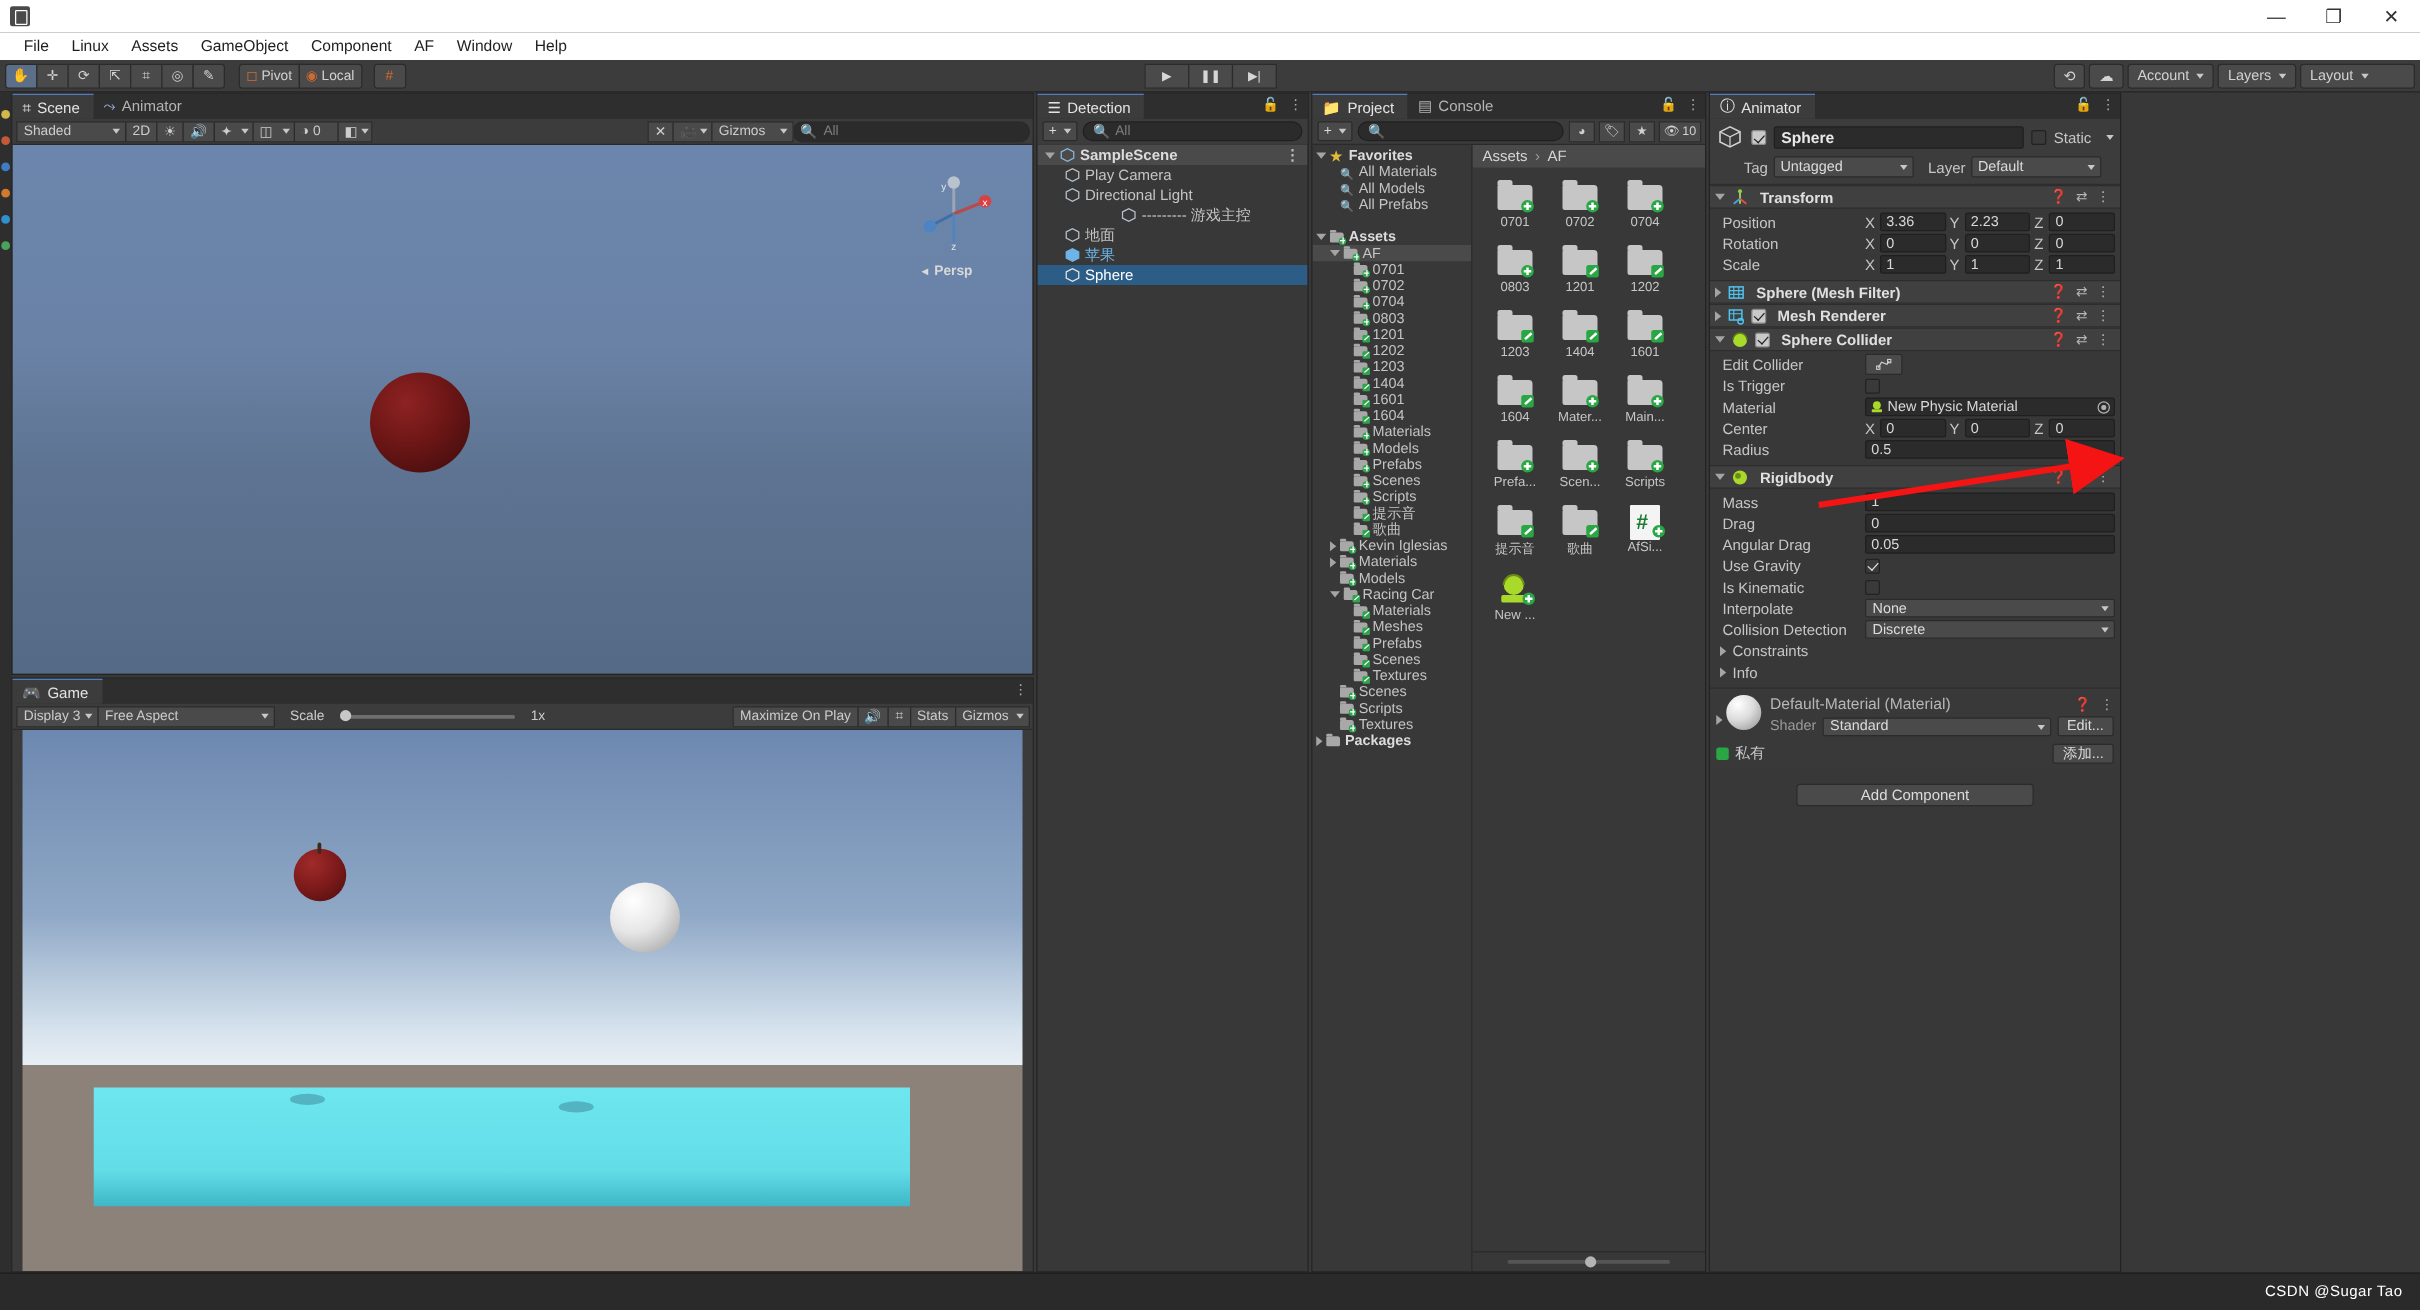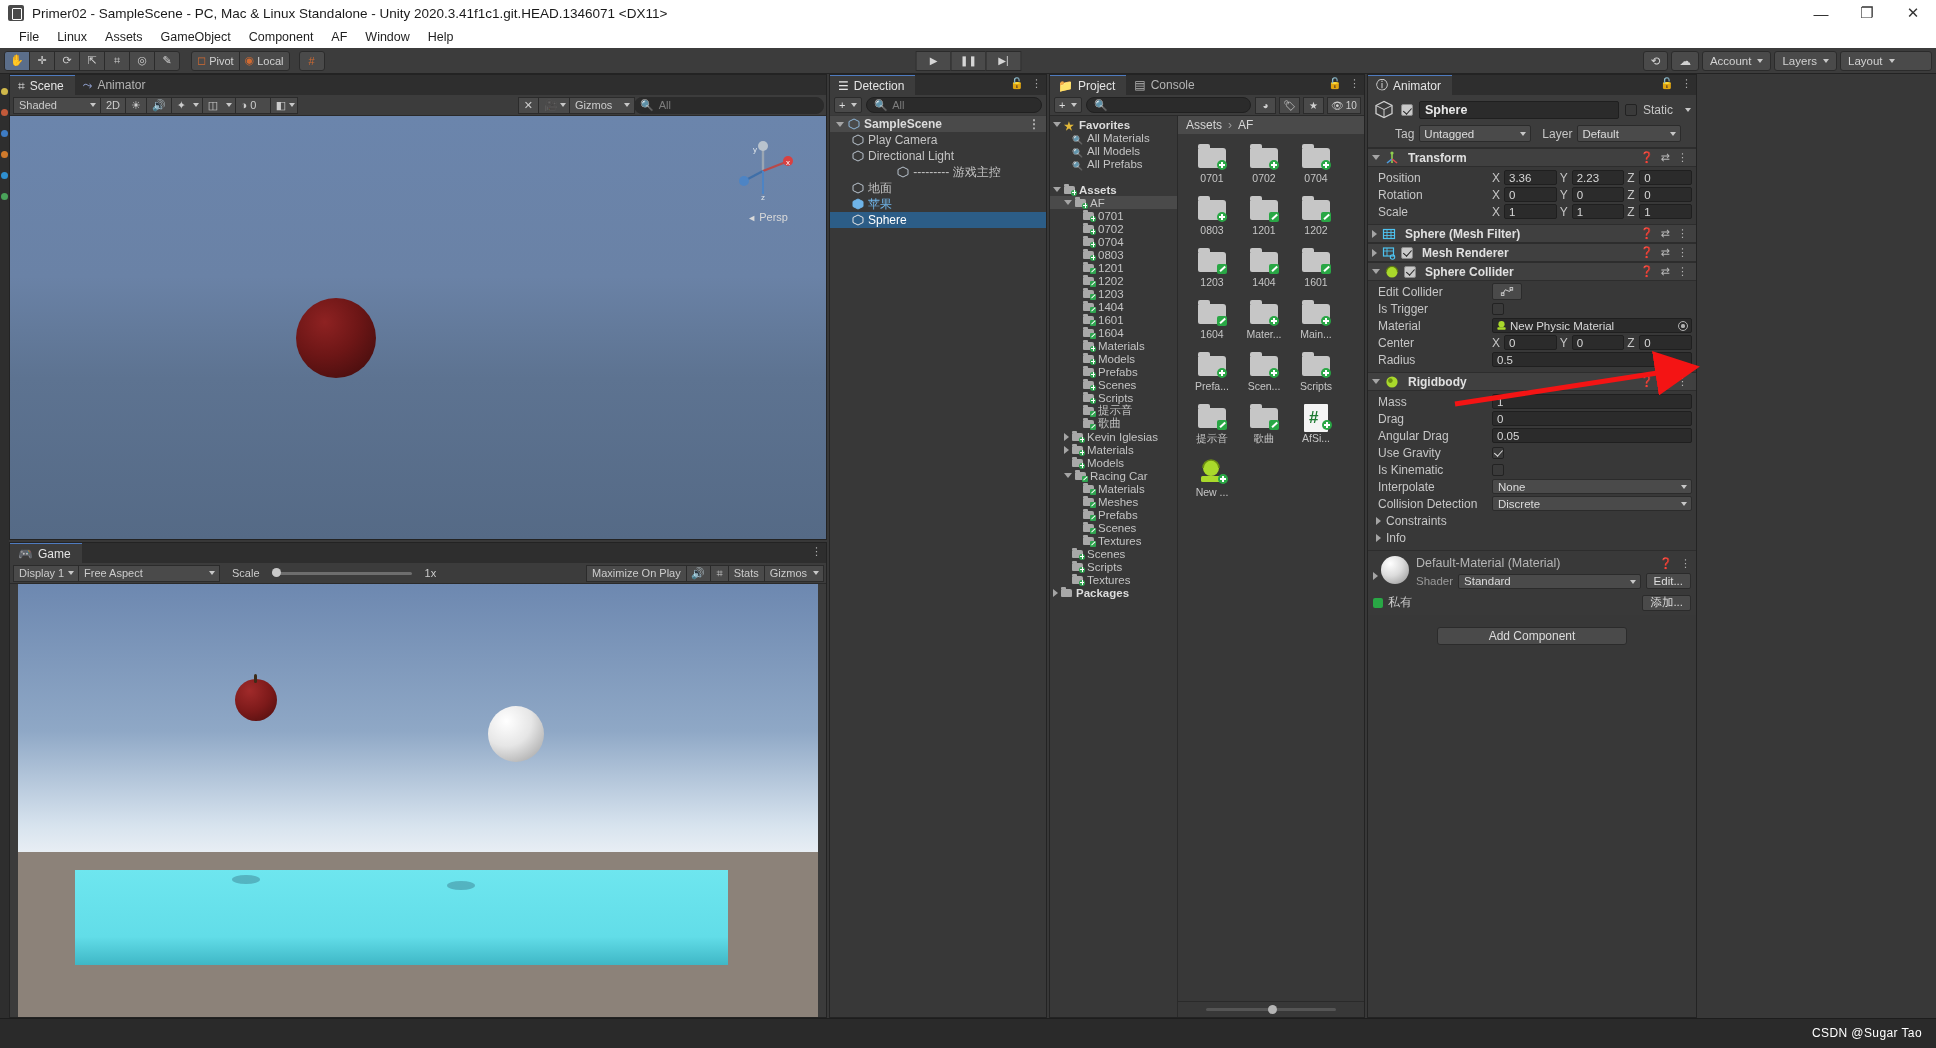--- a/index.html
+++ b/index.html
@@ -46,21 +46,21 @@
   .sb { height:17px; display:flex; align-items:center; padding:0 5px; background:#4a4a4a; border:1px solid #2b2b2b; color:#ccc; font-size:11px; margin-right:-1px;}
   .sb.plain{background:transparent;border:none;}
 
   
   .scenewrap { flex:1; position:relative; overflow:hidden; }
   .sceneview { position:absolute; inset:0;
      background:linear-gradient(180deg,#6b85ac 0%, #6a82a6 38%, #5d7391 62%, #556a86 100%); }
   .ball-scene{position:absolute;left:286px;top:182px;width:80px;height:80px;border-radius:50%;
      background:radial-gradient(circle at 36% 30%, #8e2222 0%, #6d1616 45%, #3a0b0b 100%);}
   .gizmo{position:absolute;right:30px;top:22px;width:66px;height:66px;}
-  .persplbl{position:absolute;right:38px;top:95px;color:#d9d9d9;font-size:11px;}
+  .persplbl{position:absolute;right:48px;top:95px;color:#d9d9d9;font-size:11px;font-weight:bold;}
 
   
   .gameview{position:relative;flex:1;background:#3b3b3b;overflow:hidden;}
   .gv-sky{position:absolute;left:8px;right:8px;top:0;height:62%;background:linear-gradient(180deg,#6d88b0 0%,#8fa8c6 55%,#d7e3ee 90%,#e8eef4 100%);}
   .gv-ground{position:absolute;left:8px;right:8px;top:62%;bottom:0;background:#8c8279;}
   .gv-plane{position:absolute;left:8%;top:66%;width:80%;height:22%;background:linear-gradient(180deg,#6ee6ef 0%,#62dde8 70%,#3fb7c6 100%);}
   .gv-apple{position:absolute;left:225px;top:95px;width:42px;height:42px;border-radius:50%;
      background:radial-gradient(circle at 35% 28%,#a02a2a 0%,#7d1a1a 50%,#4a0d0d 100%);}
   .gv-apple::before{content:"";position:absolute;left:19px;top:-5px;width:3px;height:9px;background:#3d2b18;border-radius:2px;}
   .gv-sphere{position:absolute;left:478px;top:122px;width:56px;height:56px;border-radius:50%;
@@ -161,21 +161,20 @@
   .leftstrip{position:absolute;left:0;top:74px;width:9px;bottom:30px;background:#2e2e2e;}
   .leftstrip div{width:7px;height:7px;border-radius:50%;margin:14px 1px;}
 </style>
 </head>
 <body>
 
 <div id="app">
 
   <div class="titlebar">
     <div class="tb-ico"></div>
-    <span>Primer02 - SampleScene - PC, Mac &amp; Linux Standalone - Unity 2020.3.41f1c1.git.HEAD.1346071 &lt;DX11&gt;</span>
     <div class="win-btns">
       <div>—</div>
       <div>❐</div>
       <div class="close">✕</div>
     </div>
   </div>
 
   <div class="menubar">
     <span>File</span>
     <span>Linux</span>
@@ -314,21 +313,21 @@
       <div class="panel" style="flex:1;margin-top:2px;">
         <div class="tabrow">
           <div class="tab active">
             <span>🎮</span>
             <span>Game</span>
           </div>
           <div class="tr-right">⋮</div>
         </div>
         <div class="subbar">
           <div class="sb" style="width:66px;position:relative;">
-            <span>Display 1</span>
+            <span>Display 3</span>
             <span style="position:absolute;right:4px;top:5px;" class="caret"></span>
           </div>
           <div class="sb" style="width:142px;position:relative;">
             <span>Free Aspect</span>
             <span style="position:absolute;right:4px;top:5px;" class="caret"></span>
           </div>
           <div class="sb plain" style="margin-left:8px;">Scale</div>
           <div style="width:140px;height:3px;background:#6e6e6e;border-radius:2px;position:relative;margin:0 8px;">
             <span style="position:absolute;left:0;top:-3.5px;width:9px;height:9px;border-radius:50%;background:#c8c8c8;"></span>
           </div>

